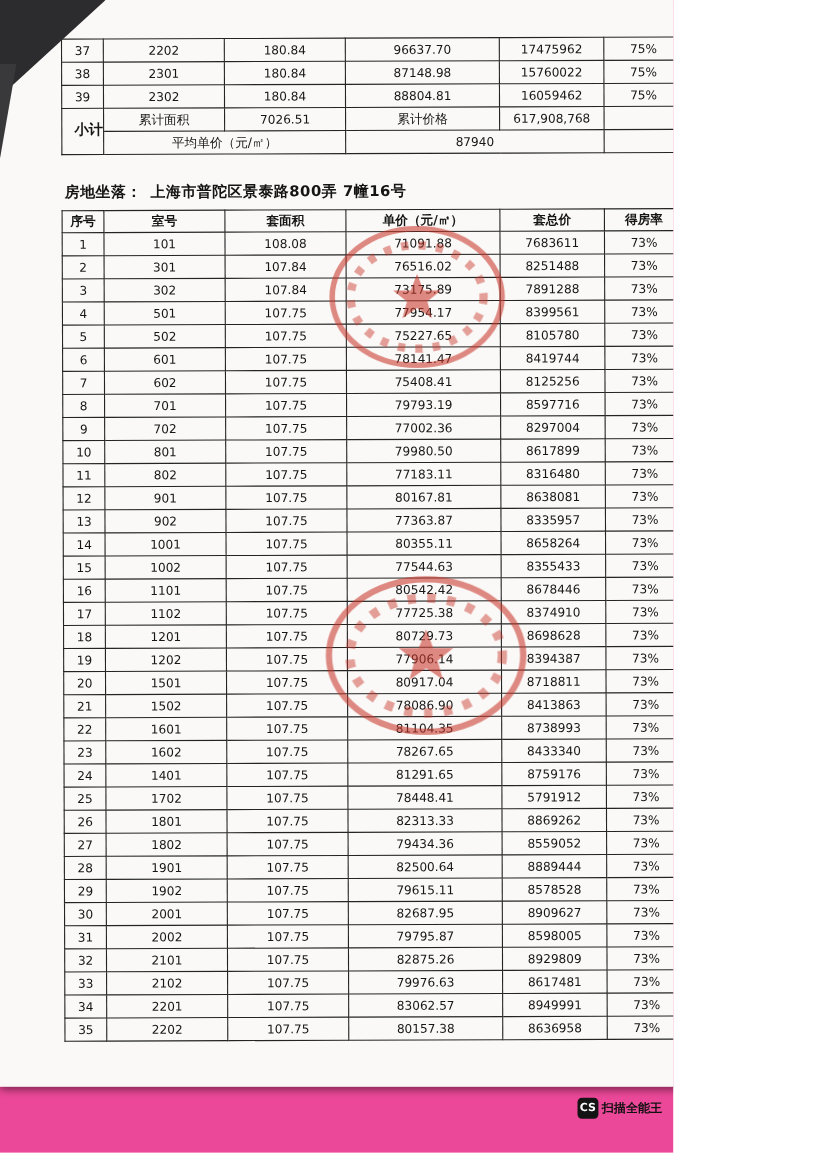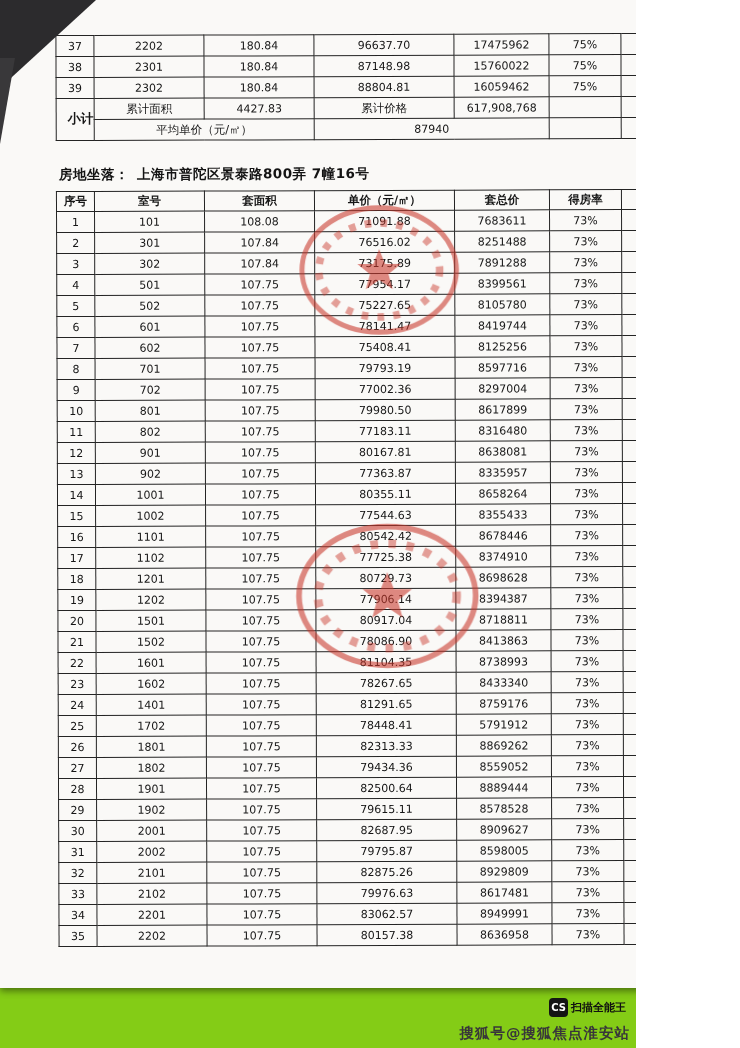--- a/index.html
+++ b/index.html
@@ -1,17 +1,17 @@
 <!DOCTYPE html>
 <html><head>
 <meta charset="utf-8">
 <style>
   html,body{margin:0;padding:0;}
   body{font-family:"DejaVu Sans","Liberation Sans",sans-serif;}
-  .scene{position:relative;width:612px;height:1048px;background:#84cc16;overflow:hidden;padding-left:24px;}
+  .scene{position:relative;width:612px;height:1048px;background:#ec4899;overflow:hidden;}
   .paper{position:absolute;left:0;top:0;width:734px;height:988px;background:#faf9f7;box-shadow:0 3px 7px rgba(0,0,0,.45);}
   .content{position:absolute;left:0;top:0;width:100%;height:100%;transform:rotate(-0.2deg);transform-origin:50% 50%;}
   .corner{position:absolute;left:0;top:0;width:96px;height:88px;background:#2c2b2d;clip-path:polygon(0 0,100% 0,0 100%);}
   .corner2{position:absolute;left:0;top:58px;width:15px;height:86px;background:#39383a;clip-path:polygon(0 0,100% 0,0 100%);}
 
   table.tbl{border-collapse:collapse;table-layout:fixed;font-size:11px;color:#161616;position:absolute;left:57px;background:transparent;}
   table.tbl td,table.tbl th{border:1px solid #242424;text-align:center;vertical-align:middle;padding:0 1px;height:20px;overflow:hidden;white-space:nowrap;}
   table.top-tbl{top:34px;width:626px;}
   table.main-tbl{top:190px;width:626px;}
   table.main-tbl th{font-weight:700;font-size:11.5px;height:19px;}
@@ -73,21 +73,21 @@
               <td>88804.81</td>
               <td>16059462</td>
               <td>75%</td>
               <td></td>
             </tr>
           </tbody>
         <tbody>
           <tr class="sub">
             <td rowspan="2"><span class="xiaoji-wrap">小计</span></td>
             <td class="lbl">累计面积</td>
-            <td>4427.83</td>
+            <td>7026.51</td>
             <td class="lbl">累计价格</td>
             <td>617,908,768</td>
             <td></td>
             <td></td>
           </tr>
           <tr class="sub">
             <td colspan="2" class="lbl">平均单价（元/㎡）</td>
             <td colspan="2">87940</td>
             <td></td>
             <td></td>
@@ -456,14 +456,13 @@
 
     </div>
     <div class="corner"></div>
     <div class="corner2"></div>
   </div>
 
   <div class="band-cam">
     <span class="cs-box">CS</span>
     <span class="cam-text">扫描全能王</span>
   </div>
-  <div class="sohu">搜狐号@搜狐焦点淮安站</div>
 </div>
 
 </body></html>

